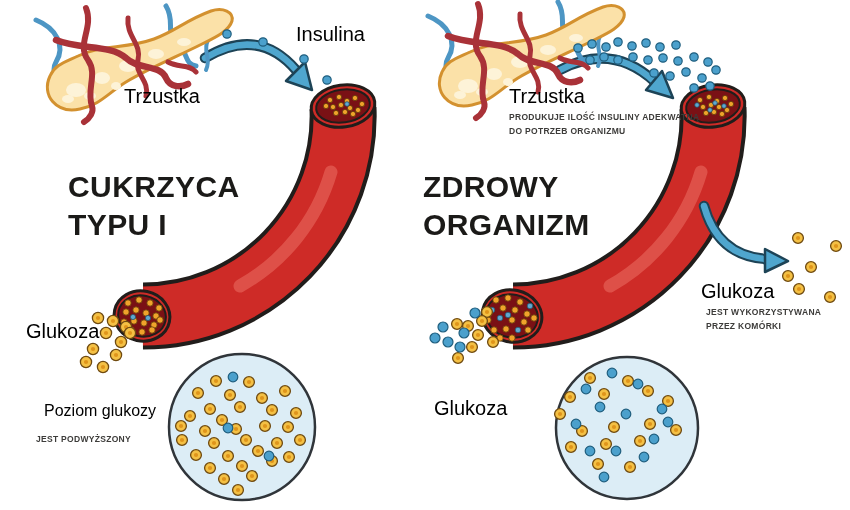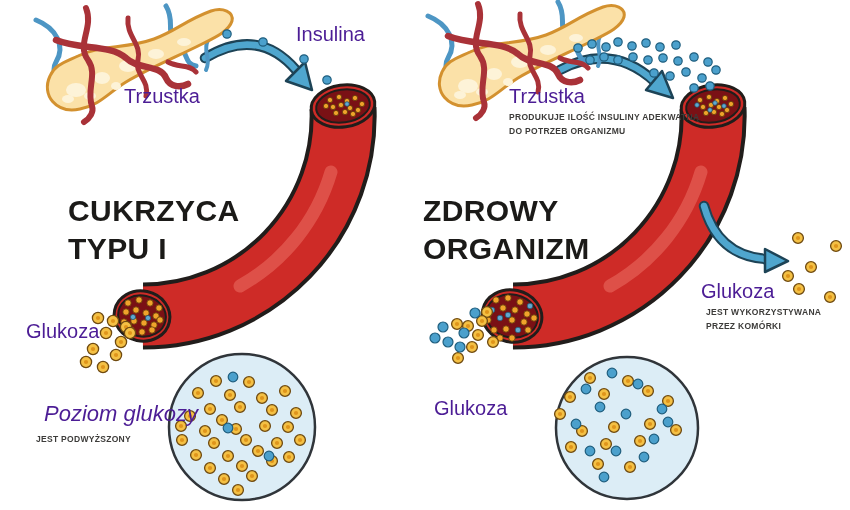--- a/index.html
+++ b/index.html
@@ -1,24 +1,24 @@
 <!DOCTYPE html>
 <html style="--vessel-red: #CE2B27; --outline-dark: #211D1B; --vessel-inner: #7A1115; --vessel-highlight: #E25A51; --arrow-blue: #4FA6CE; --arrow-outline: #1D4356; --circle-fill: #DCEDF6; --circle-stroke: #30353A; --glucose-fill: #F4C044; --glucose-stroke: #6F4A10; --glucose-core: #DF941B; --glucose-small-fill: #F0A32B; --glucose-small-stroke: #5E3B08; --insulin-fill: #4BA0CC; --insulin-stroke: #1F5E7E; --insulin-small-fill: #5FA8D0; --insulin-small-stroke: #24536B; --pancreas-fill: #FBE1A8; --pancreas-outline: #D3912F; --pancreas-spot: #FDF3D8; --vessel-dark-red: #A93238; --vein-blue: #4D96C4;"><head>
 <meta charset="utf-8">
 <style>
   html,body{margin:0;padding:0;background:#ffffff;}
   .stage{
     position:relative;width:850px;height:510px;background:#ffffff;overflow:hidden;
     font-family:"Liberation Sans",sans-serif;
   }
   .stage svg{position:absolute;left:0;top:0;}
-  .txt{position:absolute;color:#4c1d95;}
+  .txt{position:absolute;color:#000000;}
   .lbl{font-size:20px;line-height:1.1;}
-  .lbl-lg{font-size:22px;line-height:1.1;font-style:italic;}
-  .ttl{font-size:30px;font-weight:700;line-height:1.26;letter-spacing:.4px;white-space:pre-line;color:#1b1a18;margin-top:24px;}
+  .lbl-lg{font-size:16px;line-height:1.1;}
+  .ttl{font-size:30px;font-weight:700;line-height:1.26;letter-spacing:.4px;white-space:pre-line;color:#1b1a18;}
   .sm{font-size:8.5px;font-weight:700;letter-spacing:.3px;color:#3d3c3a;white-space:pre-line;line-height:1.6;}
   
   .v-outline{fill:none;stroke:var(--outline-dark);stroke-width:67;}
   .v-body{fill:none;stroke:var(--vessel-red);stroke-width:59;}
   .v-hl{fill:none;stroke:var(--vessel-highlight);stroke-width:13;stroke-linecap:round;opacity:.8;}
   .cap-rim{fill:var(--vessel-red);stroke:var(--outline-dark);stroke-width:3;}
   .cap-in{fill:var(--vessel-inner);stroke:var(--outline-dark);stroke-width:2;}
   .arrow-u{fill:none;stroke:var(--arrow-outline);stroke-width:10.5;stroke-linecap:round;}
   .arrow-t{fill:none;stroke:var(--arrow-blue);stroke-width:6.5;stroke-linecap:round;}
   .arrow-h{fill:var(--arrow-blue);stroke:var(--arrow-outline);stroke-width:2.5;stroke-linejoin:round;}

